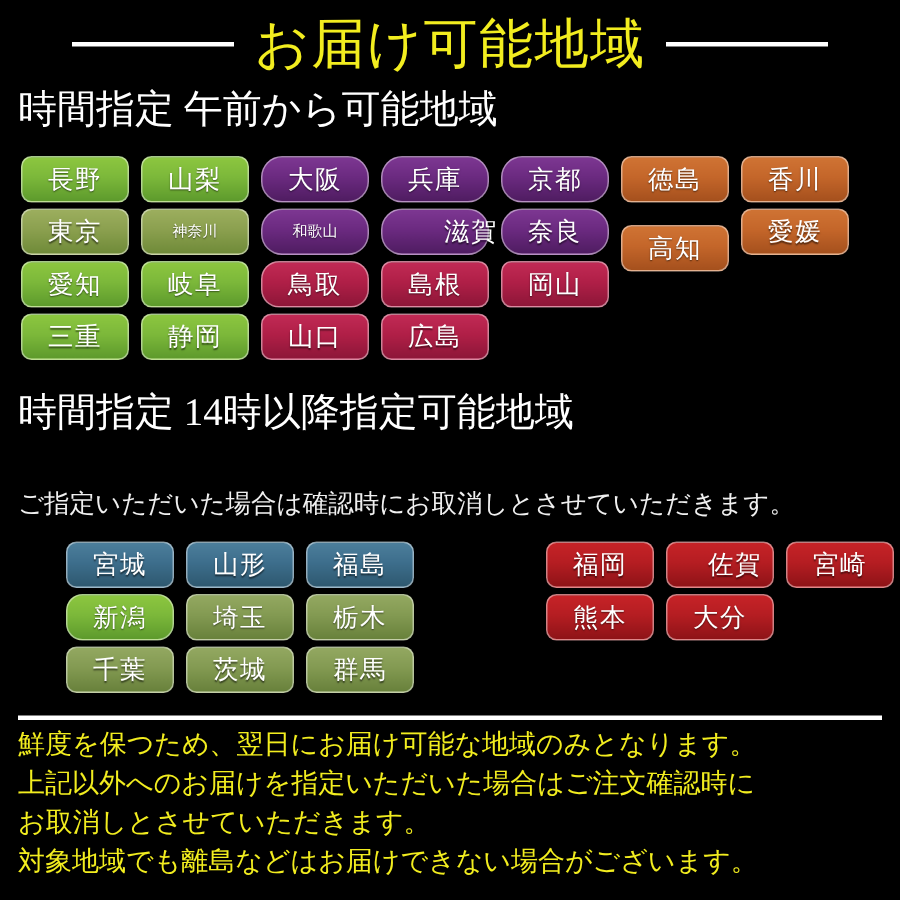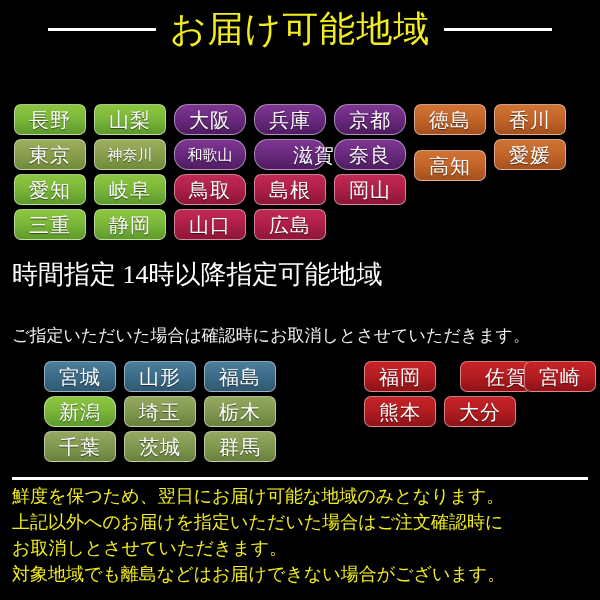--- a/index.html
+++ b/index.html
@@ -69,29 +69,29 @@
   .badge {
     position: absolute;
     width: 72px;
     height: 31px;
     border-radius: 7px;
     box-sizing: border-box;
     display: flex;
     align-items: center;
     justify-content: center;
     color: #ffffff;
-    font-size: 20px;
+    font-size: 17px;
     line-height: 1;
     letter-spacing: 1px;
     white-space: nowrap;
     border: 1px solid rgba(255,255,255,0.45);
     text-shadow: 0 1px 1px rgba(0,0,0,0.55);
     font-family: "Liberation Sans", "DejaVu Sans", sans-serif;
   }
-  .badge.wide-text { font-size: 15px; letter-spacing: 0; }
+  .badge.wide-text { font-size: 10px; letter-spacing: 0; }
 
   
   .c-green    { background: linear-gradient(180deg,#8cc63f 0%, #7cb83a 45%, #5d9a2c 100%); }
   .c-olive    { background: linear-gradient(180deg,#9cae5e 0%, #8ba04f 45%, #6f8a38 100%); }
   .c-purple   { background: linear-gradient(180deg,#7d3792 0%, #6b2a80 45%, #4f1c61 100%); border-radius: 14px; }
   .c-orange   { background: linear-gradient(180deg,#cf7334 0%, #c4662a 45%, #a5501d 100%); }
   .c-crimson  { background: linear-gradient(180deg,#c12a55 0%, #b01f47 45%, #8d1638 100%); }
   .c-teal     { background: linear-gradient(180deg,#4c7e9b 0%, #3d6e8c 45%, #2e586f 100%); }
   .c-red      { background: linear-gradient(180deg,#c62327 0%, #b51d22 45%, #8e1317 100%); }
   .c-olive2   { background: linear-gradient(180deg,#93a861 0%, #839a52 45%, #68813b 100%); }
@@ -122,20 +122,21 @@
 <body>
 
 <div id="page">
 
   <div class="title-row">
     <div class="title-rule"></div>
     <div class="title-text">お届け可能地域</div>
     <div class="title-rule"></div>
   </div>
 
+  <div class="section-heading" id="heading-1">時間指定 午前から可能地域</div>
 
   <div id="badges-am">
       <div class="badge c-green" style="left: 14px; top: 104px;">長野</div>
       <div class="badge c-green" style="left: 94px; top: 104px;">山梨</div>
       <div class="badge c-purple" style="left: 174px; top: 104px;">大阪</div>
       <div class="badge c-purple" style="left: 254px; top: 104px;">兵庫</div>
       <div class="badge c-purple" style="left: 334px; top: 104px;">京都</div>
       <div class="badge c-orange" style="left: 414px; top: 104px;">徳島</div>
       <div class="badge c-orange" style="left: 494px; top: 104px;">香川</div>
       <div class="badge c-olive" style="left: 14px; top: 139px;">東京</div>
@@ -157,21 +158,21 @@
     </div>
 
   <div class="section-heading" id="heading-2">時間指定 14時以降指定可能地域</div>
   <div class="note-line" id="note-2">ご指定いただいた場合は確認時にお取消しとさせていただきます。</div>
 
   <div id="badges-pm">
       <div class="badge c-teal" style="left: 44px; top: 361px;">宮城</div>
       <div class="badge c-teal" style="left: 124px; top: 361px;">山形</div>
       <div class="badge c-teal" style="left: 204px; top: 361px;">福島</div>
       <div class="badge c-red" style="left: 364px; top: 361px;">福岡</div>
-      <div class="badge c-red" style="left: 460px; top: 361px; padding-left: 20px;">佐賀</div>
+      <div class="badge c-red" style="left: 444px; top: 361px; padding-left: 20px;">佐賀</div>
       <div class="badge c-red" style="left: 524px; top: 361px;">宮崎</div>
       <div class="badge c-green" style="left: 44px; top: 396px; border-radius: 11px;">新潟</div>
       <div class="badge c-olive2" style="left: 124px; top: 396px;">埼玉</div>
       <div class="badge c-olive2" style="left: 204px; top: 396px;">栃木</div>
       <div class="badge c-red" style="left: 364px; top: 396px;">熊本</div>
       <div class="badge c-red" style="left: 444px; top: 396px;">大分</div>
       <div class="badge c-olive2" style="left: 44px; top: 431px;">千葉</div>
       <div class="badge c-olive2" style="left: 124px; top: 431px;">茨城</div>
       <div class="badge c-olive2" style="left: 204px; top: 431px;">群馬</div>
     </div>

